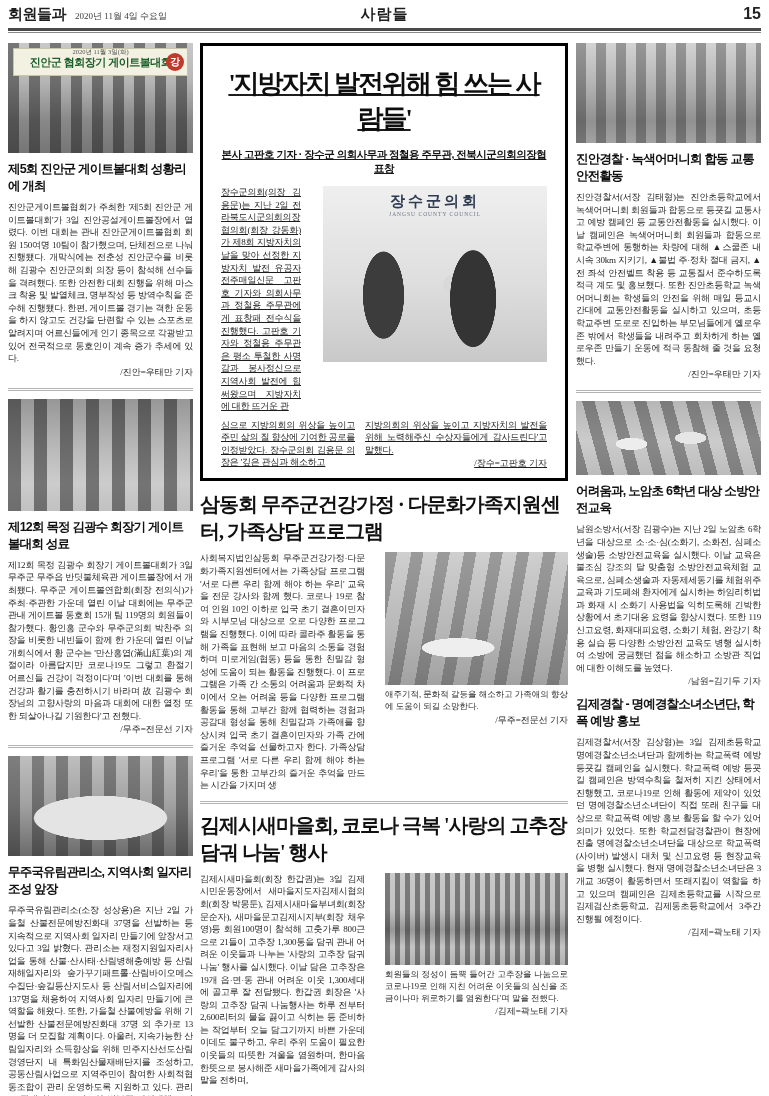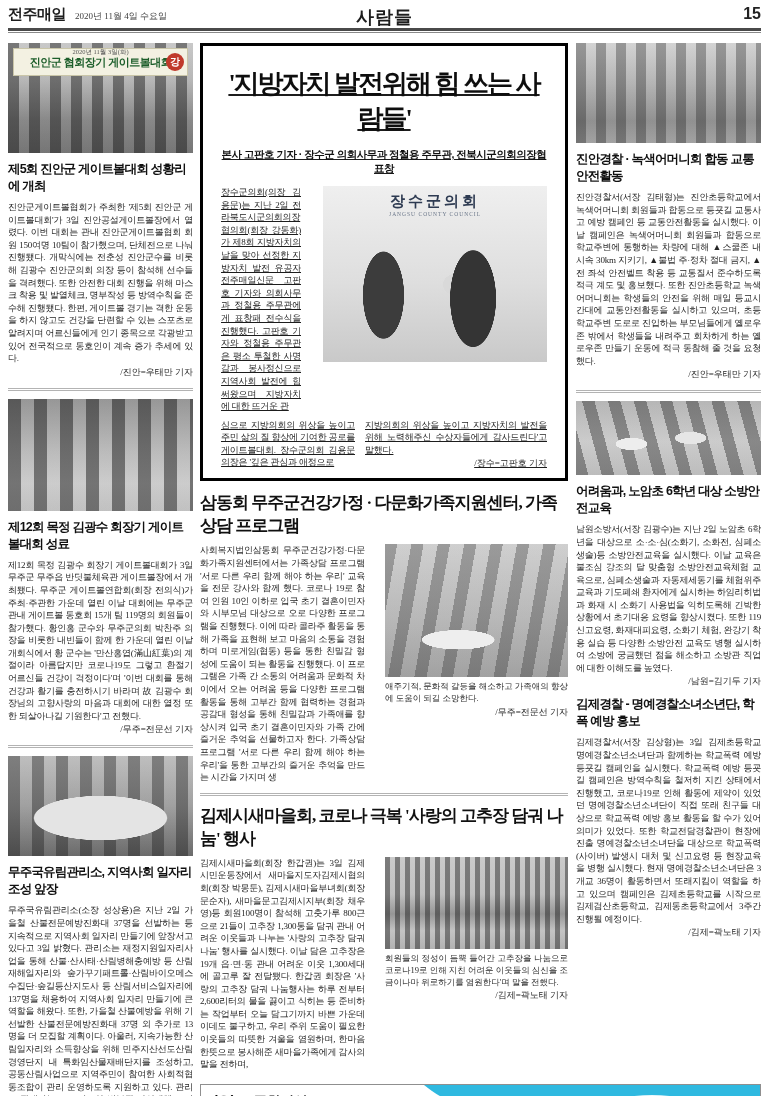--- a/index.html
+++ b/index.html
@@ -4,35 +4,35 @@
 <style>
   * { box-sizing: border-box; margin: 0; padding: 0; }
   html,body { width: 769px; background:#ffffff; }
   body { height: 1096px; overflow: hidden; font-family: "Liberation Serif", serif; color:#1d1d1d; }
   .page { padding: 5px 8px 0; }
 
   
   .hdr { position: relative; height: 23px; display: flex; align-items: baseline; }
   .hdr-paper { font-family:"Liberation Sans",sans-serif; font-weight:bold; font-size:15px; letter-spacing:-0.5px; }
   .hdr-date { font-size:9px; color:#3c3c3c; margin-left:9px; }
-  .hdr-section { position:absolute; left:50%; transform:translateX(-50%); font-family:Liberation Mono, monospace; font-weight:bold; font-size:18px; letter-spacing:1px; }
+  .hdr-section { position:absolute; left:50%; transform:translateX(-50%); font-family:Liberation Mono, monospace; font-weight:bold; font-size:15px; letter-spacing:1px; }
   .hdr-page { margin-left:auto; font-family:"Liberation Sans",sans-serif; font-size:16px; font-weight:bold; color:#222; }
   .hdr-rule { height:5px; border-top:3px solid #4a4a4a; border-bottom:1px solid #8a8a8a; margin-bottom:10px; }
 
   
   .cols { display:flex; gap:7px; }
   .col-left { width:185px; flex:none; }
   .col-main { width:561px; flex:none; display:flex; flex-direction:column; }
   .col-main-top { display:flex; gap:8px; }
   .col-center { width:368px; flex:none; }
   .col-right { width:185px; flex:none; }
 
   
   .h-sm { font-family:"Liberation Sans",sans-serif; font-weight:bold; font-size:12.5px; letter-spacing:-0.8px; margin:8px 0 6px; color:#111; }
-  .h-md { font-family:"Liberation Serif",serif; font-weight:bold; font-size:17px; letter-spacing:-1px; margin:2px 0 7px; color:#101010; }
+  .h-md { font-family:"Liberation Serif",serif; font-weight:bold; font-size:20px; letter-spacing:-1px; margin:2px 0 7px; color:#101010; }
   .bt { font-size:9px; line-height:1.4; text-align:justify; color:#242424; letter-spacing:-0.2px; }
   .byline { font-size:9px; text-align:right; color:#242424; margin-top:1px; }
   .cap { font-size:8.5px; line-height:1.4; text-align:justify; color:#2a2a2a; margin-top:4px; }
   .sep { border-top:3px double #b3b3b3; margin:9px 0 8px; }
 
   
   .photo { position:relative; width:100%; overflow:hidden; background:#b5b5b5; }
   .ph-crowd { background:
       repeating-linear-gradient(90deg, rgba(25,25,25,.50) 0 11px, rgba(80,80,80,.10) 11px 21px),
       linear-gradient(180deg,#d6d6d6 0%,#c2c2c2 34%,#8f8f8f 70%,#7a7a7a 100%); }
@@ -107,21 +107,21 @@
         linear-gradient(180deg,#c3e6f4 0%,#a9d9ee 30%,#5d9743 46%,#417f31 72%,#74b053 100%); }
   .ad-company { position:absolute; top:8px; left:12px; font-family:"Liberation Sans",sans-serif; font-weight:bold;
       font-size:14px; letter-spacing:-0.5px; color:#0d0d0d; z-index:5; }
 </style>
 </head>
 <body>
 
 <div class="page">
 
   <div class="hdr">
-    <span class="hdr-paper">전주매일</span>
+    <span class="hdr-paper">회원들과</span>
     <span class="hdr-date">2020년 11월 4일 수요일</span>
     <span class="hdr-section">사람들</span>
     <span class="hdr-page">15</span>
   </div>
   <div class="hdr-rule"></div>
 
   <div class="cols">
 
     <div class="col-left">
 
@@ -169,21 +169,21 @@
             <div class="main-grid">
               <div class="main-textcol bt">장수군의회(의장 김용문)는 지난 2일 전라북도시군의회의장협의회(회장 강동화)가 제8회 지방자치의 날을 맞아 선정한 지방자치 발전 유공자 전주매일신문 고판호 기자와 의회사무과 정철용 주무관에게 표창패 전수식을 진행했다. 고판호 기자와 정철용 주무관은 평소 투철한 사명감과 봉사정신으로 지역사회 발전에 힘써왔으며 지방자치에 대한 뜨거운 관</div>
               <div class="photo ph-award main-photo">
                 <div class="ph-sign">
                   <div class="ph-sign-main">장수군의회</div>
                   <div class="ph-sign-sub">JANGSU COUNTY COUNCIL</div>
                 </div>
               </div>
             </div>
             <div class="main-bottom">
-              <div class="mb-left bt">심으로 지방의회의 위상을 높이고 주민 삶의 질 향상에 기여한 공로를 게이트볼대회. 장수군의회 김용문 의장은 '깊은 관심과 애정으로</div>
+              <div class="mb-left bt">심으로 지방의회의 위상을 높이고 주민 삶의 질 향상에 기여한 공로를 인정받았다. 장수군의회 김용문 의장은 '깊은 관심과 해소하고</div>
               <div class="mb-right">
                 <div class="bt">지방의회의 위상을 높이고 지방자치의 발전을 위해 노력해주신 수상자들에게 감사드린다'고 말했다.</div>
                 <div class="byline">/장수=고판호 기자</div>
               </div>
             </div>
           </div>
 
           <div class="cn-art">
             <div class="h-md">삼동회 무주군건강가정 · 다문화가족지원센터, 가족상담 프로그램</div>
             <div class="cn-grid">

